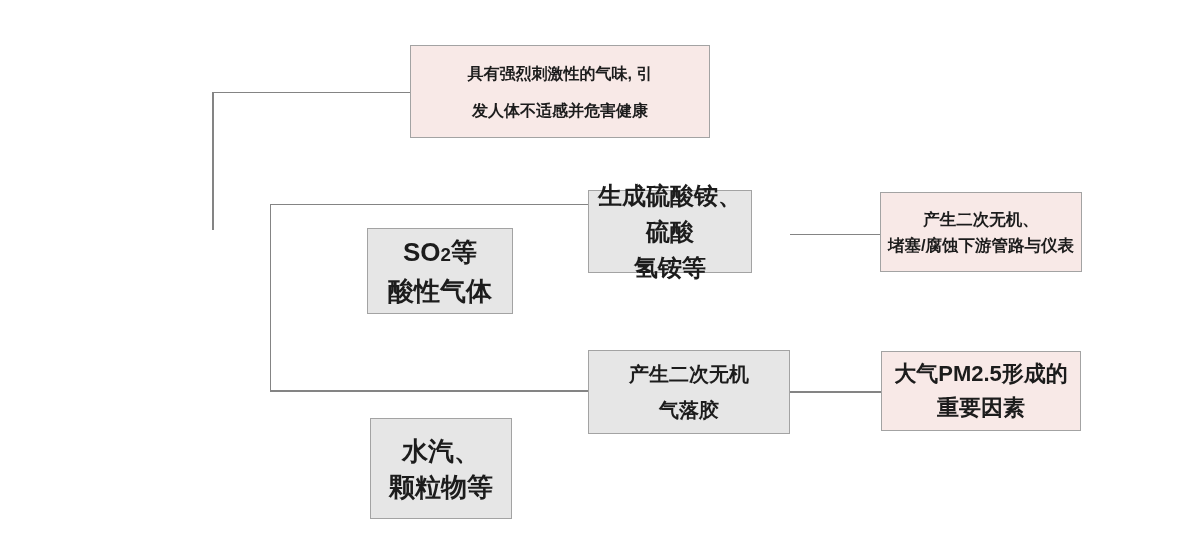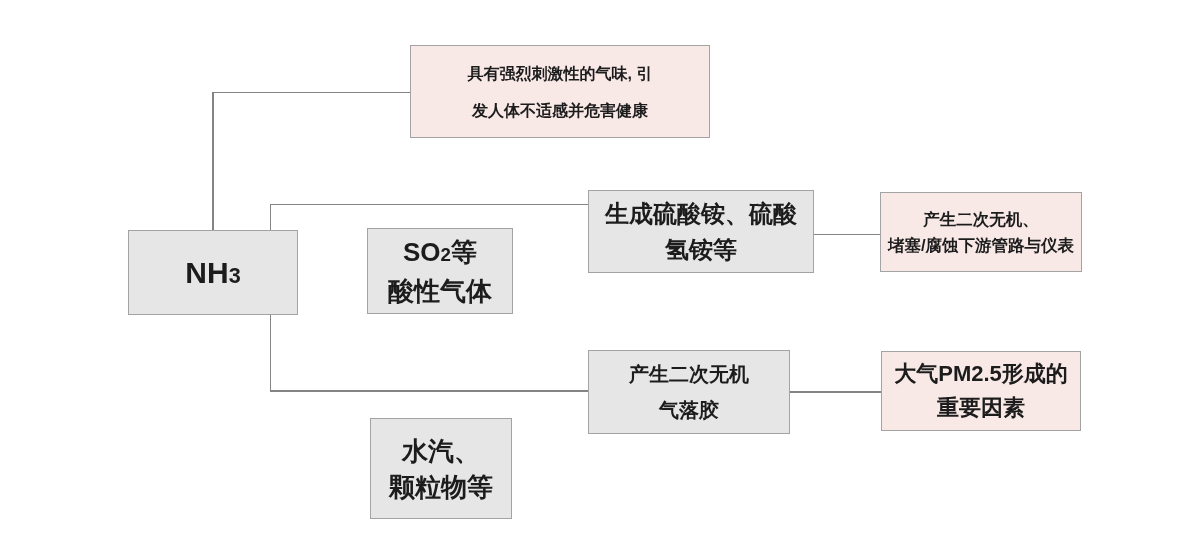--- a/index.html
+++ b/index.html
@@ -32,44 +32,41 @@
     text-align:center;
     color:var(--text);
     font-weight:bold;
   }
   .node.gray{background:var(--node-gray);}
   .node.pink{background:var(--node-pink);}
 
   .node-nh3{left:128px;top:230px;width:170px;height:85px;font-size:30px;}
   .node-odor{left:410px;top:45px;width:300px;height:93px;font-size:16px;line-height:37px;}
   .node-so2{left:367px;top:228px;width:146px;height:86px;font-size:26px;line-height:36px;}
-  .node-sulfate{left:588px;top:190px;width:226px;height:83px;font-size:24px;line-height:36px;}
+  .node-sulfate{left:588px;top:190px;width:164px;height:83px;font-size:24px;line-height:36px;}
   .node-corrosion{left:880px;top:192px;width:202px;height:80px;font-size:16.5px;line-height:26px;}
   .node-aerosol{left:588px;top:350px;width:202px;height:84px;font-size:20px;line-height:36px;}
   .node-pm25{left:881px;top:351px;width:200px;height:80px;font-size:22px;line-height:34px;}
   .node-water{left:370px;top:418px;width:142px;height:101px;font-size:26px;line-height:36px;}
 
   .sub{font-size:0.72em;}
 </style>
 </head>
 <body>
 
 <div class="canvas">
 
   <div class="connector" style="left:212px;top:92px;width:1.5px;height:138px;"></div>
   <div class="connector" style="left:212px;top:91.5px;width:198px;height:1.5px;"></div>
   <div class="connector" style="left:269.5px;top:204px;width:1.5px;height:187px;"></div>
   <div class="connector" style="left:269.5px;top:203.5px;width:319px;height:1.5px;"></div>
   <div class="connector" style="left:269.5px;top:390px;width:319px;height:1.5px;"></div>
   <div class="connector" style="left:790px;top:233.5px;width:90px;height:1.5px;"></div>
   <div class="connector" style="left:790px;top:391px;width:91px;height:1.5px;"></div>
 
-  <div class="node gray node-nh3">
-    <div><span>NH</span><span class="sub">3</span></div>
-  </div>
 
   <div class="node pink node-odor">
     <div>具有强烈刺激性的气味, 引</div>
     <div>发人体不适感并危害健康</div>
   </div>
 
   <div class="node gray node-so2">
     <div><span>SO</span><span class="sub">2</span><span>等</span></div>
     <div>酸性气体</div>
   </div>

